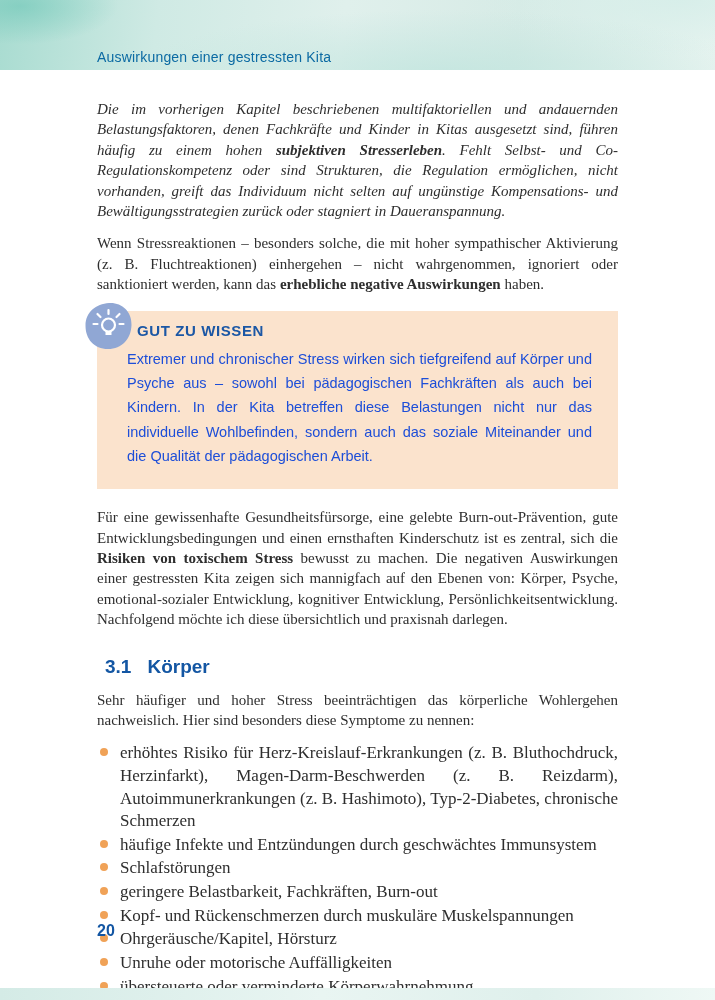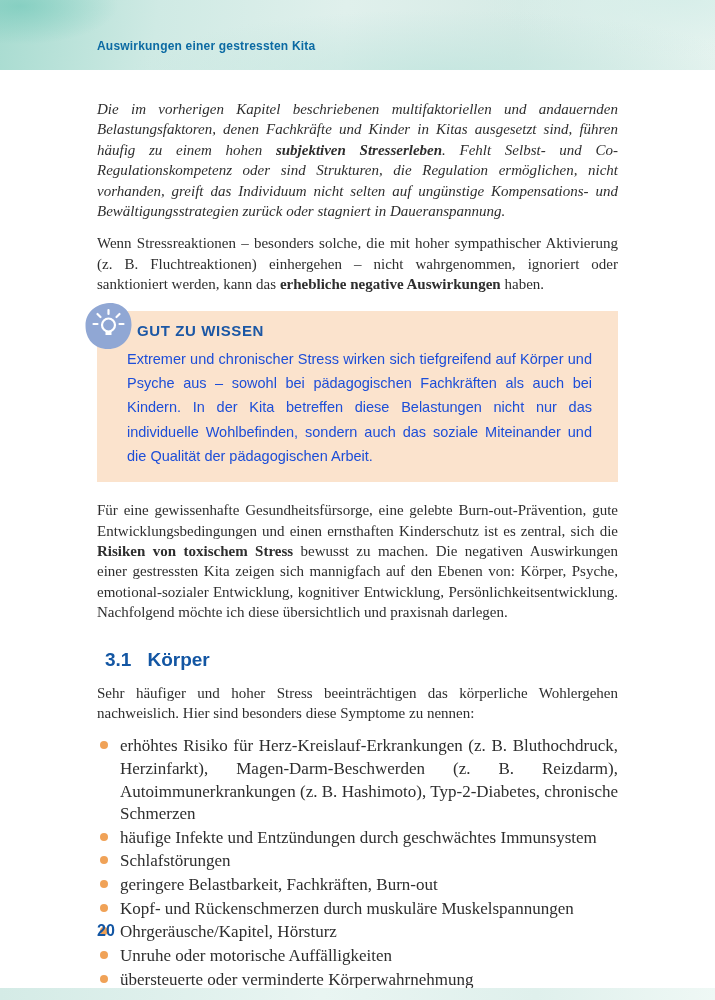--- a/index.html
+++ b/index.html
@@ -16,23 +16,23 @@
   .band-top {
     position: absolute; top: 0; left: 0;
     width: 715px; height: 70px;
     background:
       radial-gradient(140px 55px at 20px 6px,  rgba(108,198,182,0.60), rgba(108,198,182,0) 70%),
       radial-gradient(420px 90px at 62% 110%,  rgba(190,228,221,0.75), rgba(190,228,221,0) 75%),
       radial-gradient(260px 70px at 95% 0%,    rgba(214,238,233,0.9),  rgba(214,238,233,0) 80%),
       linear-gradient(96deg, #a9dcd1 0%, #cfeae4 22%, #e0f0ec 48%, #d7ebe6 72%, #e7f4f0 100%);
   }
   .running-head {
-    position: absolute; left: 97px; top: 39px;
+    position: absolute; left: 97px; top: 49px;
     font-family: "Liberation Sans", sans-serif;
-    font-weight: bold; font-size: 12px;
+    font-weight: normal; font-size: 14px;
     color: #0b6aa3; letter-spacing: 0.2px;
   }
 
   
   main {
     position: absolute; top: 70px; left: 0;
     width: 715px;
   }
   .col { padding: 0 97px; }
 
@@ -42,21 +42,21 @@
     text-align: justify;
   }
   p.body-par.first { margin-top: 29px; font-style: italic; }
   .b { font-weight: bold; }
 
   
   .callout {
     position: relative;
     margin: 16px 0 18px 0;
     background: #fbe3cd;
-    padding: 9px 18px 6px 22px;
+    padding: 9px 18px 13px 22px;
   }
   .callout-title {
     font-family: "Liberation Sans", sans-serif;
     font-weight: bold; font-size: 15px;
     color: #1b57a5; letter-spacing: 0.6px;
     margin: 2px 0 4px 18px;
   }
   .callout-body {
     font-family: "Liberation Sans", sans-serif;
     font-size: 14.5px; line-height: 1.68;

